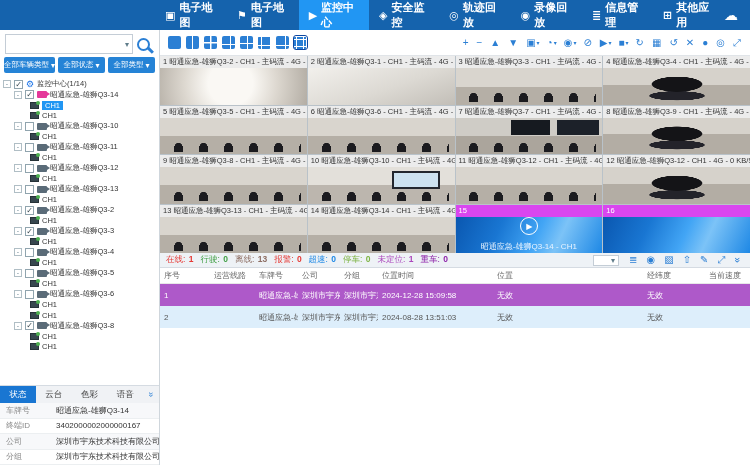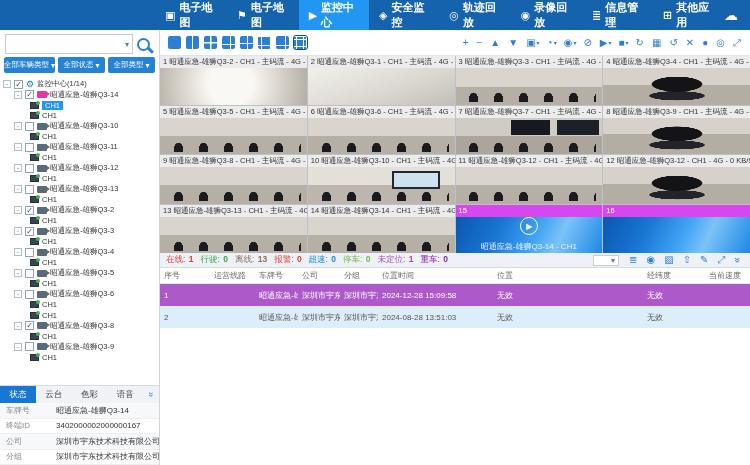--- a/index.html
+++ b/index.html
@@ -313,26 +313,20 @@
       <span class="cb checked"></span>
       <span class="cam-ic"></span>
       <span class="tlabel">昭通应急-雄狮Q3-8</span>
     </div>
     <div class="trow ch">
       <span class="ch-ic"></span>
       <span class="tlabel chl">CH1</span>
     </div>
   </div>
           <div class="tgrp">
-    <div class="trow dev">
-      <span class="exp">-</span>
-      <span class="cb"></span>
-      <span class="cam-ic"></span>
-      <span class="tlabel">昭通应急-雄狮Q3-9</span>
-    </div>
     <div class="trow ch">
       <span class="ch-ic"></span>
       <span class="tlabel chl">CH1</span>
     </div>
   </div>
         </div>
     </div>
     <div class="s-tabs">
       <div id="stabs-list" style="display:flex;flex:1">
           <div class="stab active">状态</div>

